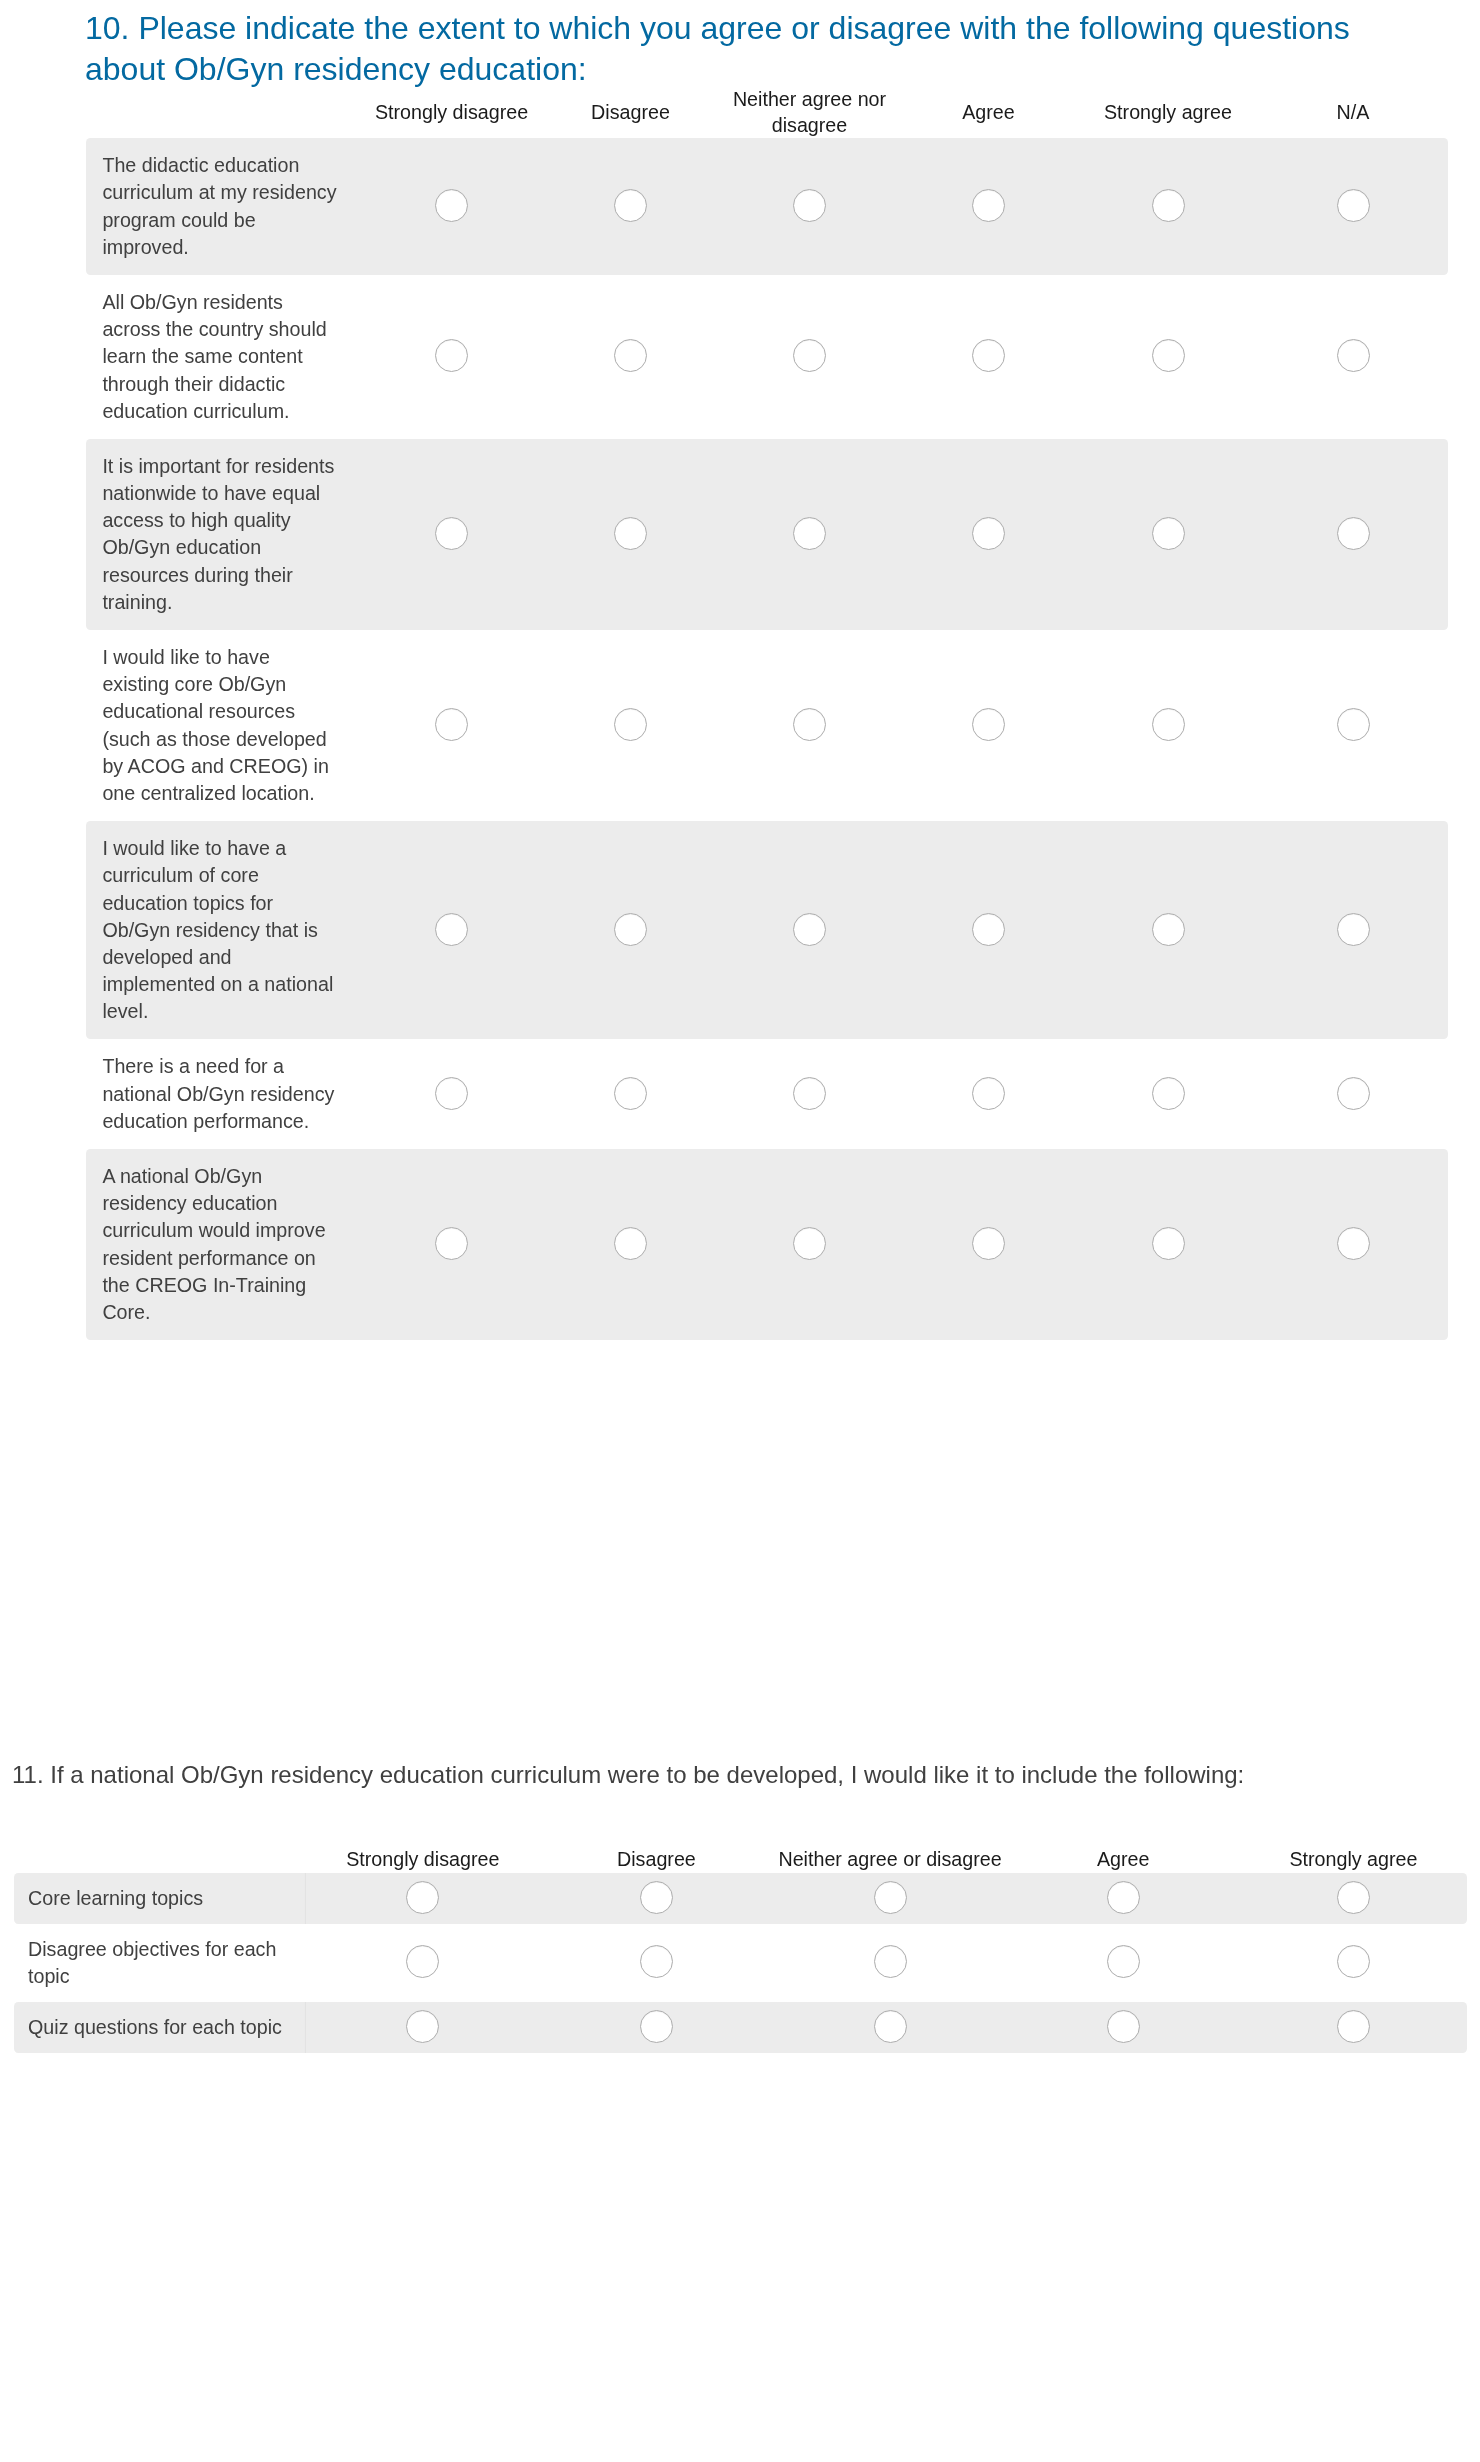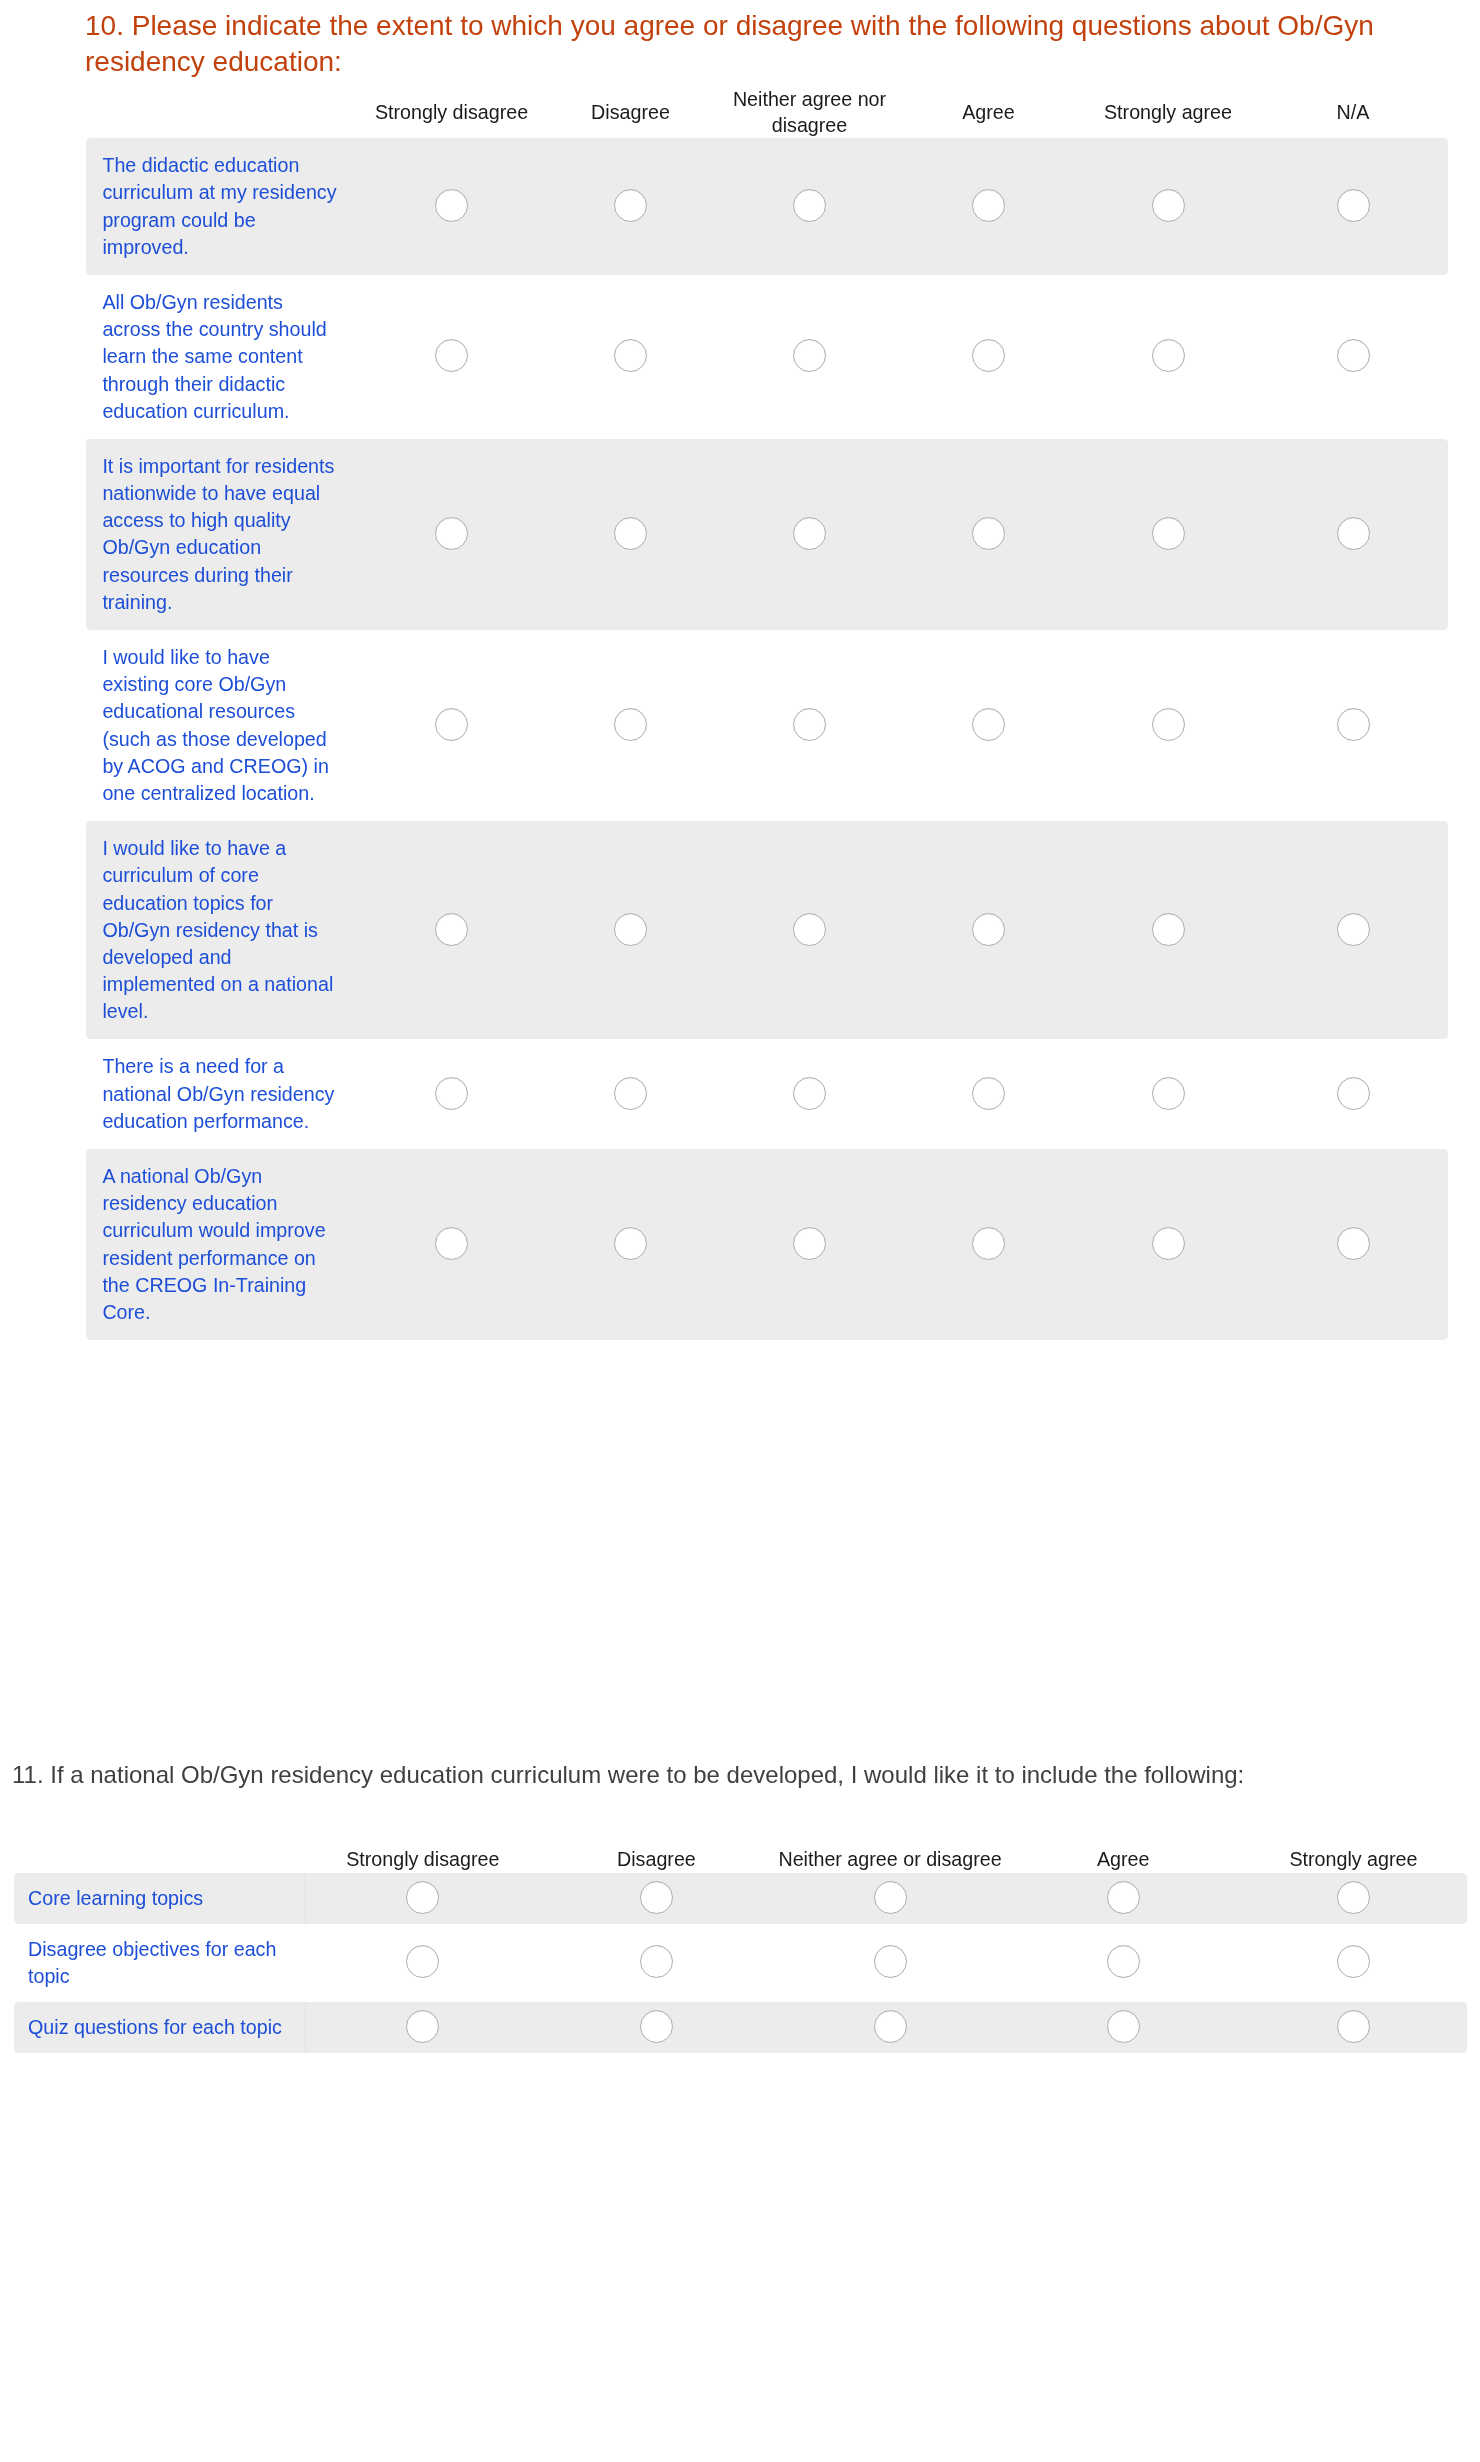--- a/index.html
+++ b/index.html
@@ -20,23 +20,23 @@
   .q10-block {
     position: absolute;
     left: 0; top: 0;
     width: 1480px;
   }
   .q10-title {
     position: absolute;
     left: 85px;
     top: 7.6px;
     width: 1333px;
-    font-size: 28px;
+    font-size: 32px;
     line-height: 1.30;
-    color: #c2410c;
+    color: #0369a1;
     font-weight: 400;
   }
 
   
   .matrix {
     position: absolute;
     border-collapse: collapse;
     table-layout: fixed;
   }
   .matrix td, .matrix th {
@@ -50,21 +50,21 @@
     line-height: 1.30;
     color: #1b1b1b;
     text-align: center;
     font-weight: 400;
     vertical-align: bottom;
     padding-bottom: 8.7px;
   }
   .row-label {
     font-size: 19.7px;
     line-height: 1.38;
-    color: #1d4ed8;
+    color: #404040;
     text-align: left;
     font-weight: 400;
   }
   .radio-cell {
     text-align: center;
   }
   .radio {
     display: inline-block;
     width: 33px;
     height: 33px;

